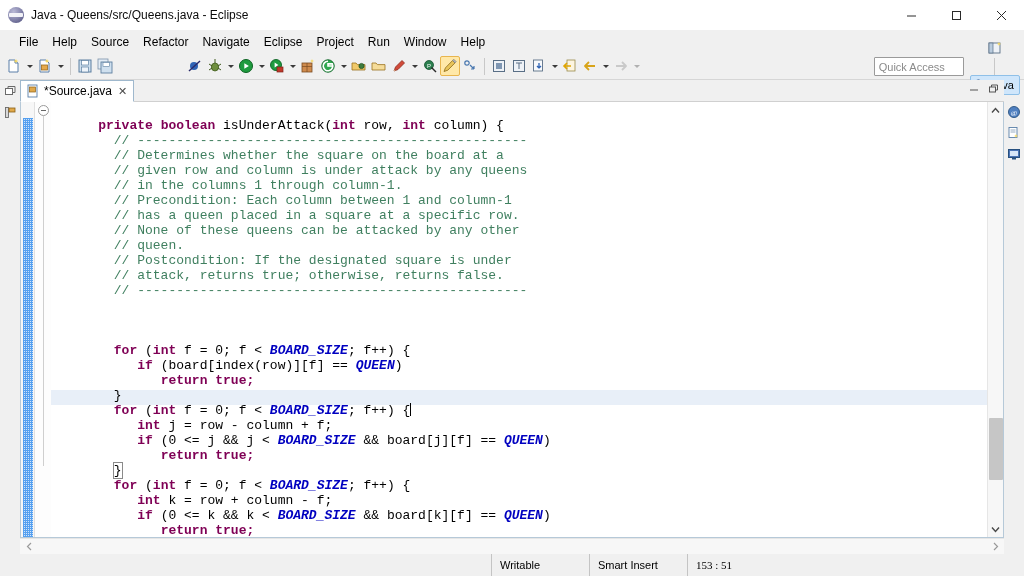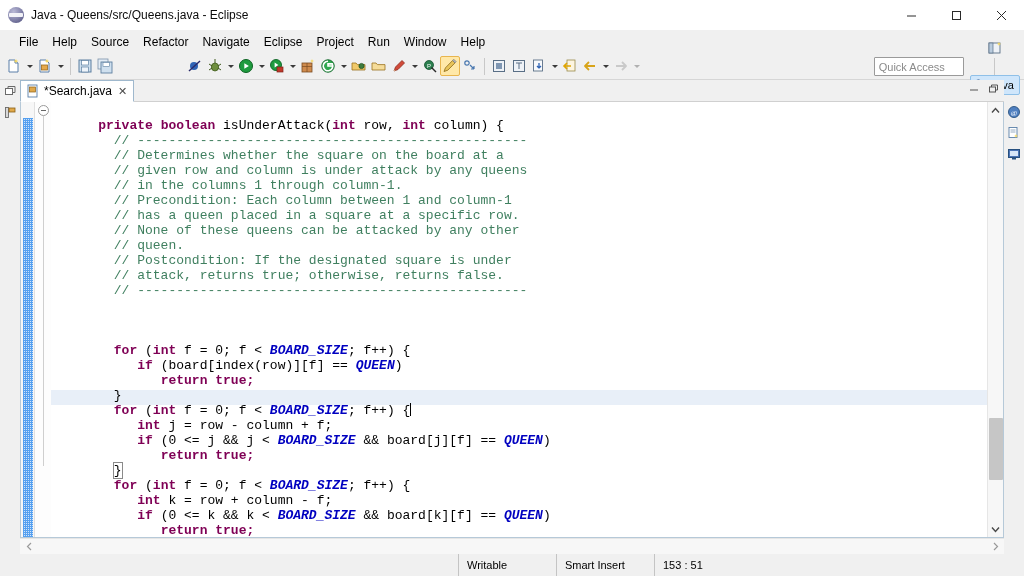--- a/index.html
+++ b/index.html
@@ -221,30 +221,30 @@
   .hscrollrow {
     height: 16px; background: #f7f7f7; display: flex; align-items: center;
     border-top: 1px solid #e6e6e6; flex: 0 0 16px;
   }
   .hs-arrow { width: 18px; height: 16px; display: flex; align-items: center; justify-content: center; }
   .hs-track { flex: 1 1 auto; height: 16px; }
 
   
   .statusbar {
     height: 22px; background: #f0f0f0; display: flex; align-items: center;
-    font-size: 11px; color: #000; flex: 0 0 22px; padding-left: 2px;
+    font-size: 11px; color: #000; flex: 0 0 22px; padding-left: 2px; margin-left: 33px;
   }
   .st-spacer { width: 456px; }
   .st-cell {
     height: 22px; display: flex; align-items: center; padding: 0 8px;
     border-left: 1px solid #c4c4c4;
   }
   .st-cell.w1 { width: 98px; }
   .st-cell.w2 { width: 98px; }
-  .st-cell.w3 { width: 120px; }
+  .st-cell.w3 { width: 120px; font-family: Liberation Serif, serif; }
 </style>
 </head>
 <body>
 
 <div id="app">
 
   <div class="titlebar">
     <div class="title-icon"></div>
     <div class="title-text">Java - Queens/src/Queens.java - Eclipse</div>
     <div class="winbtns">
@@ -526,21 +526,21 @@
     <div class="editorarea">
 
       <div class="tabrow">
         <div class="tab active">
           <span class="ji">
             <svg width="14" height="14" viewBox="0 0 14 14">
               <rect x="2" y="1" width="9" height="12" fill="#fff" stroke="#5a7fa8" stroke-width=".9"></rect>
               <rect x="3.5" y="3" width="6" height="5" fill="#e0a84a" stroke="#8a5f15" stroke-width=".7"></rect>
             </svg>
           </span>
-          <span>*Search.java</span>
+          <span>*Source.java</span>
           <span class="tabclose">✕</span>
         </div>
         <div class="tabfill"></div>
         <div class="tabtools">
           <div class="tabtool">
             <svg width="11" height="11" viewBox="0 0 11 11">
                 <line x1="1" y1="6" x2="9" y2="6" stroke="#555" stroke-width="1"></line>
               </svg>
           </div>
           <div class="tabtool">

